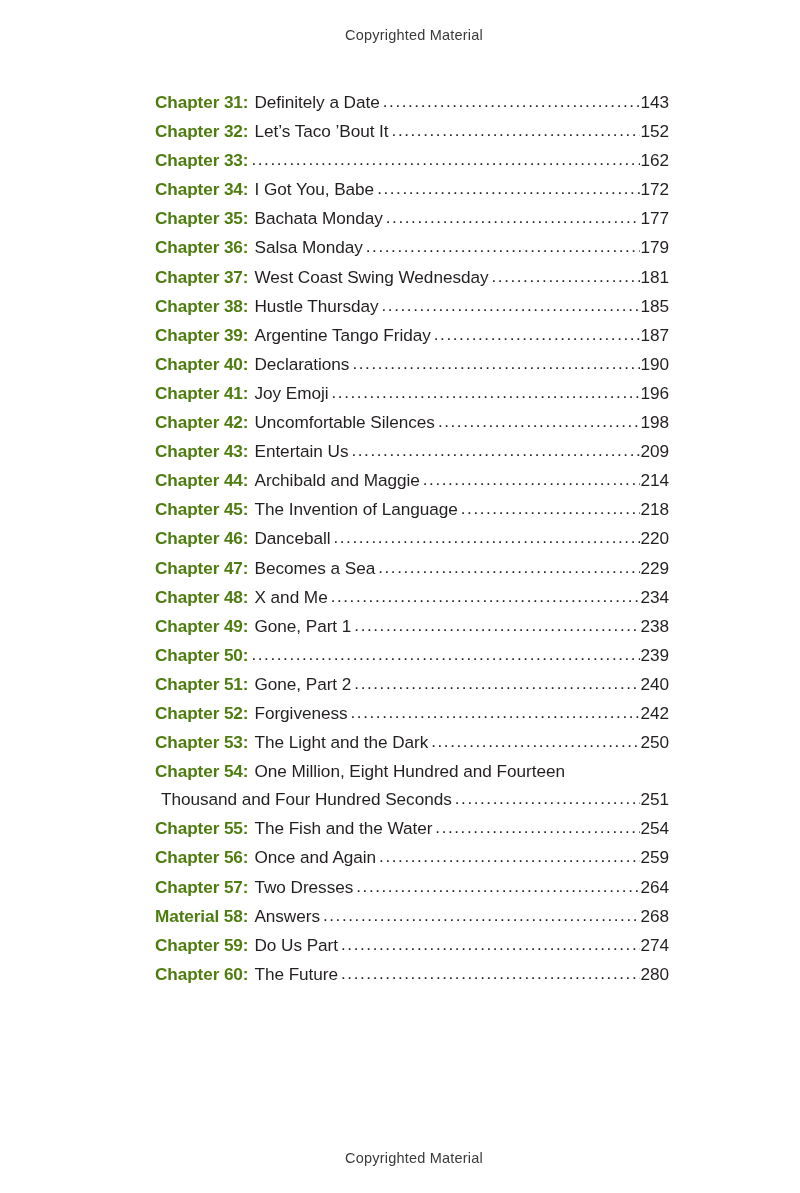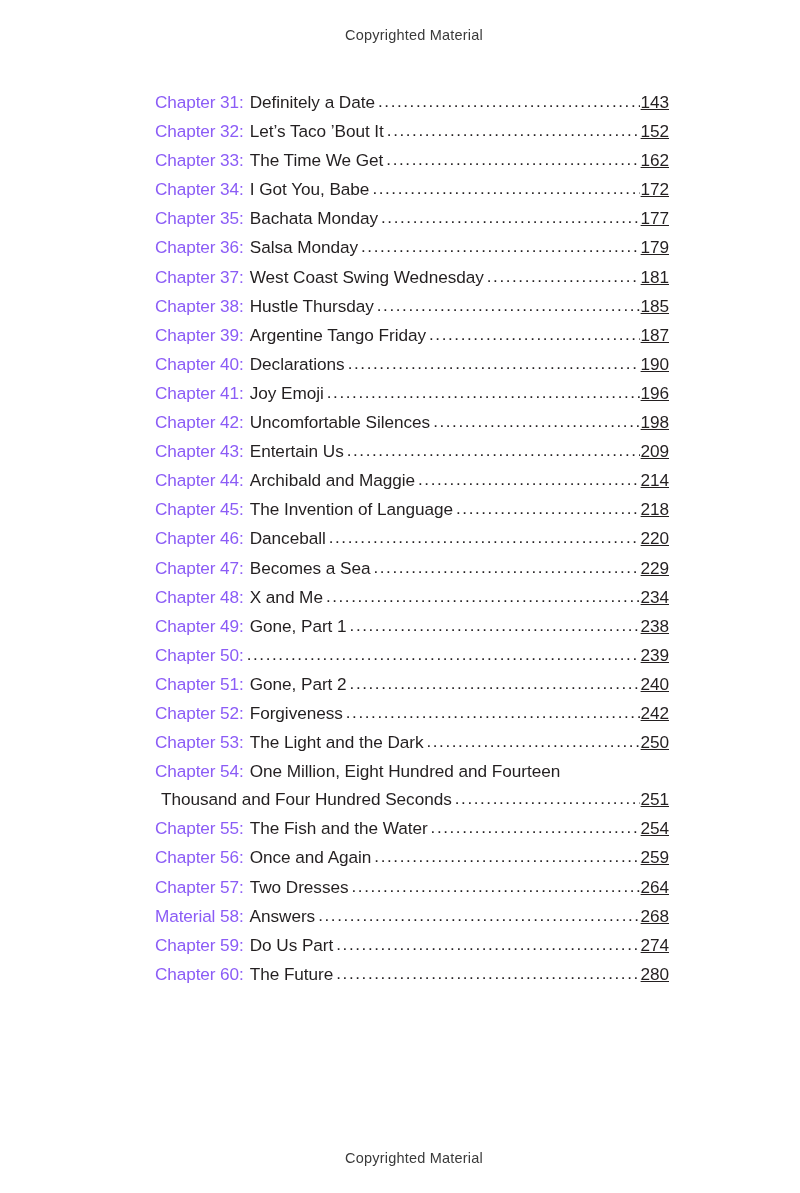--- a/index.html
+++ b/index.html
@@ -43,22 +43,22 @@
   }
 
   .toc-row {
     display: flex;
     align-items: baseline;
     font-size: 17.2px;
     line-height: 28.1px;
     white-space: nowrap;
   }
   .chap-label {
-    font-weight: normal;
-    color: #8b5cf6;
+    font-weight: bold;
+    color: #4d7c0f;
     flex: 0 0 auto;
     letter-spacing: -0.1px;
   }
   .chap-title {
     flex: 0 0 auto;
     padding-left: 6px;
     letter-spacing: -0.05px;
   }
   .dots {
     flex: 1 1 auto;
@@ -68,21 +68,20 @@
     position: relative;
     top: -1px;
     font-size: 17px;
     letter-spacing: 1.6px;
     color: #231f20;
   }
   .page-num {
     flex: 0 0 auto;
     text-align: right;
     letter-spacing: -0.1px;
-    text-decoration: underline;
   }
   
   .toc-row.cont .chap-label {
     visibility: hidden;
   }
   .toc-row.noleader .chap-title { flex: 1 1 auto; }
 </style>
 </head>
 <body>
 
@@ -98,21 +97,20 @@
         <span class="page-num">143</span>
       </div>
       <div class="toc-row">
         <span class="chap-label">Chapter 32:</span>
         <span class="chap-title">Let’s Taco ’Bout It</span>
         <span class="dots">................................................................................................</span>
         <span class="page-num">152</span>
       </div>
       <div class="toc-row">
         <span class="chap-label">Chapter 33:</span>
-        <span class="chap-title">The Time We Get</span>
         <span class="dots">................................................................................................</span>
         <span class="page-num">162</span>
       </div>
       <div class="toc-row">
         <span class="chap-label">Chapter 34:</span>
         <span class="chap-title">I Got You, Babe</span>
         <span class="dots">................................................................................................</span>
         <span class="page-num">172</span>
       </div>
       <div class="toc-row">

